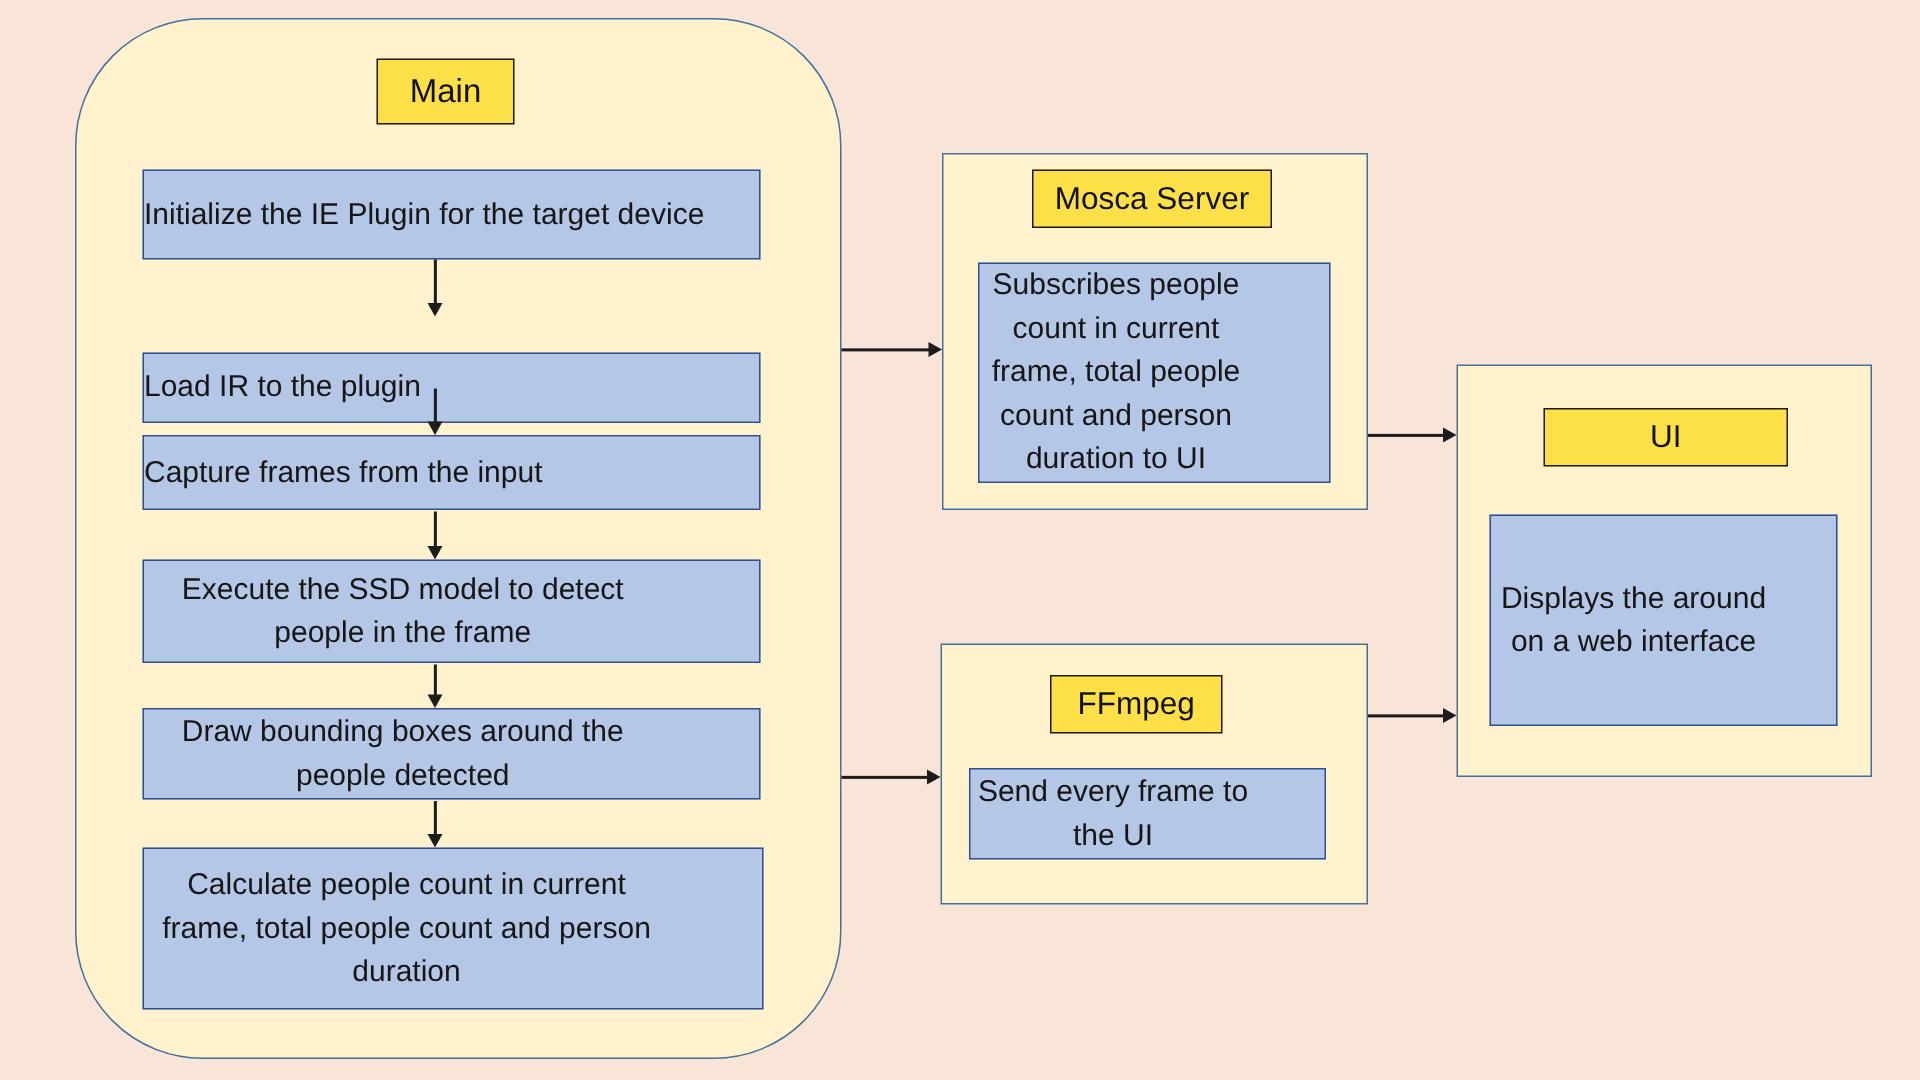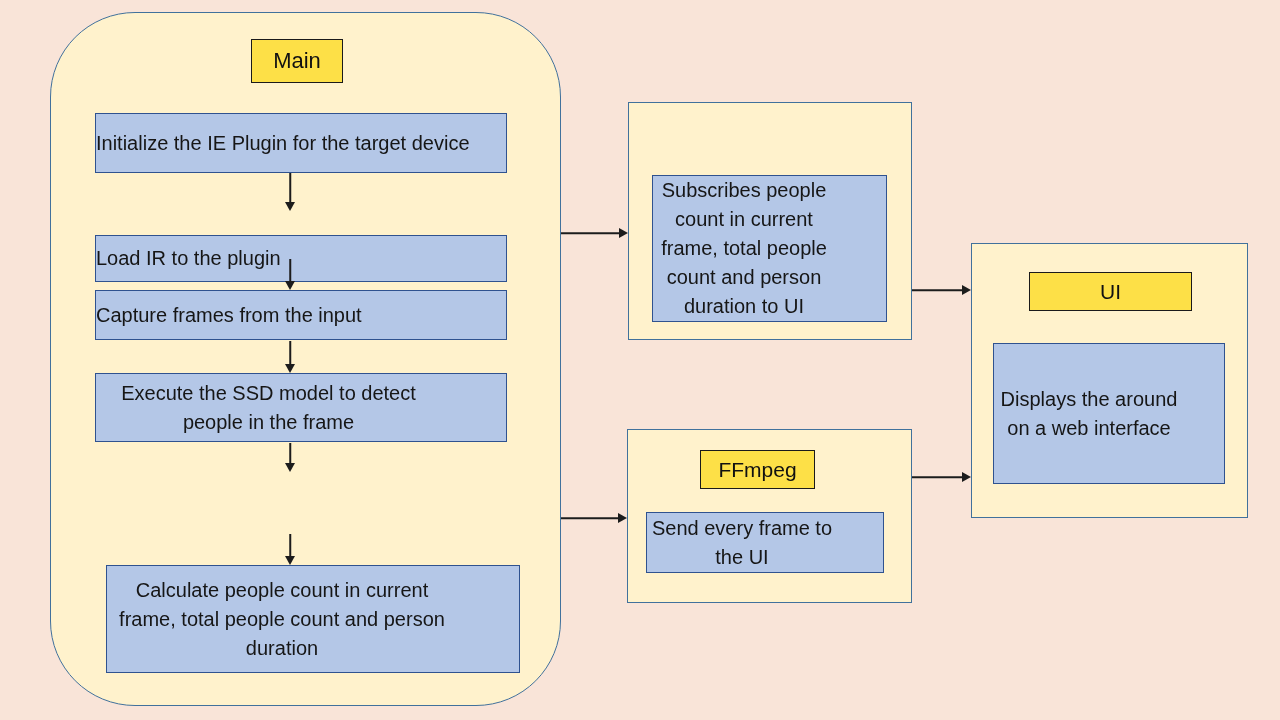--- a/index.html
+++ b/index.html
@@ -112,30 +112,36 @@
     </div>
 
   <div class="abs proc" style="left:95px; top:373px; width:412px; height:69px;">
     <span style="max-width:345px;">Execute the SSD model to detect people in the frame</span>
   </div>
   <div class="abs arrow-v" style="left:284px; top:443px; height:29px;">
       <div class="shaft"></div>
       <div class="head"></div>
     </div>
 
+  <div class="abs proc" style="left:95px; top:472px; width:412px; height:61px;">
+    <span style="max-width:345px;">Draw bounding boxes around the people detected</span>
+  </div>
   <div class="abs arrow-v" style="left:284px; top:534px; height:31px;">
       <div class="shaft"></div>
       <div class="head"></div>
     </div>
 
-  <div class="abs proc" style="left:106px; top:565px; width:414px; height:108px;">
+  <div class="abs proc" style="left:95px; top:565px; width:414px; height:108px;">
     <span style="max-width:350px;">Calculate people count in current frame, total people count and person duration</span>
   </div>
 
   <div class="abs group" style="left:628px; top:102px; width:284px; height:238px;"></div>
+  <div class="abs title-box" style="left:688px; top:113px; width:160px; height:39px; font-size:21px;">
+    <span>Mosca Server</span>
+  </div>
   <div class="abs proc" style="left:652px; top:175px; width:235px; height:147px;">
     <span style="max-width:182px;">Subscribes people count in current frame, total people count and person duration to UI</span>
   </div>
 
   <div class="abs group" style="left:627px; top:429px; width:285px; height:174px;"></div>
   <div class="abs title-box" style="left:700px; top:450px; width:115px; height:39px; font-size:21px;">
     <span>FFmpeg</span>
   </div>
   <div class="abs proc" style="left:646px; top:512px; width:238px; height:61px;">
     <span style="max-width:190px;">Send every frame to the UI</span>

